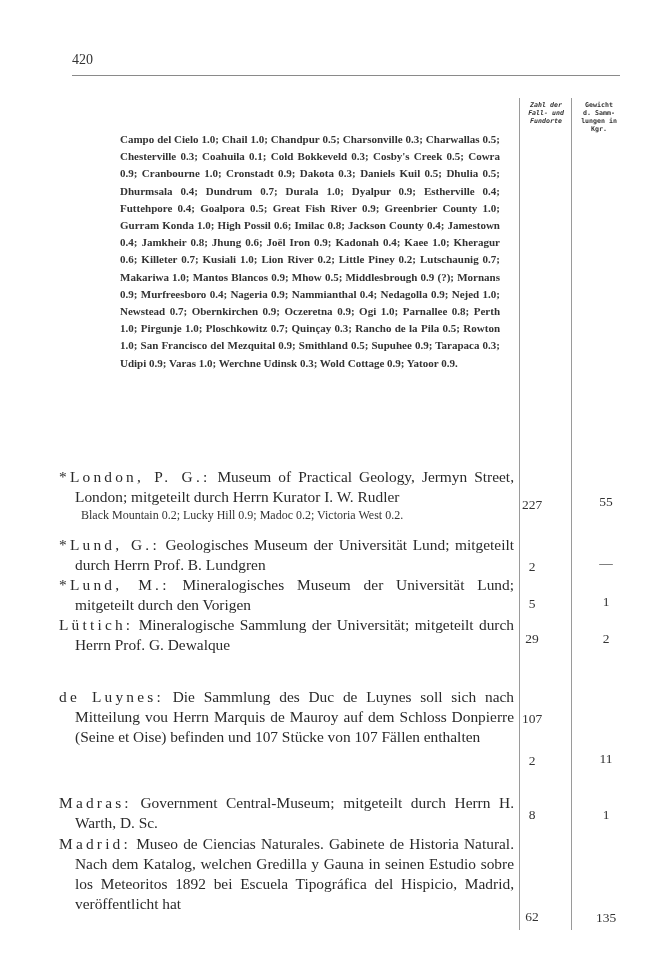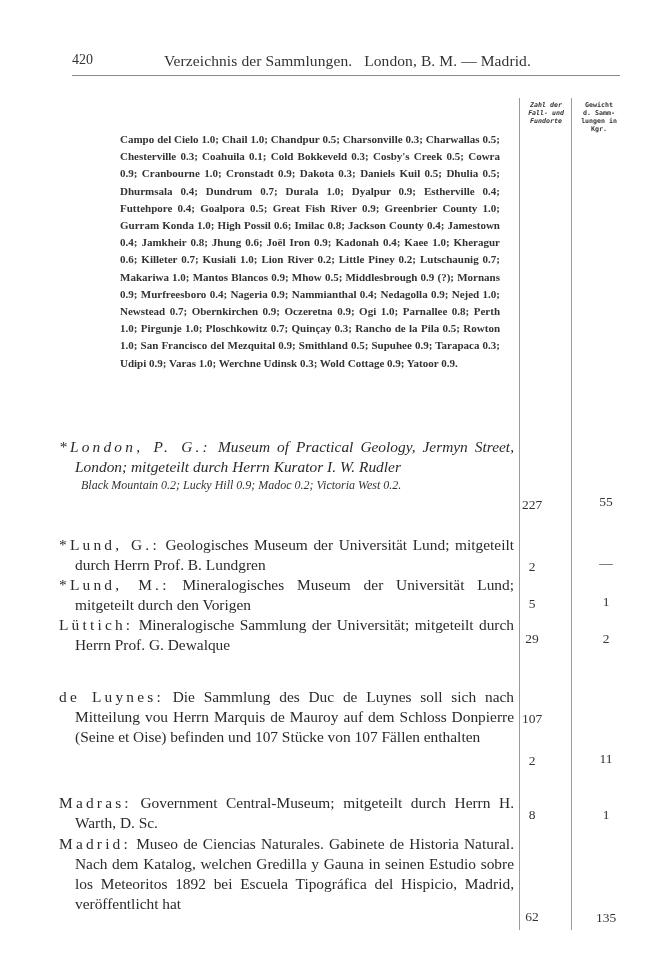--- a/index.html
+++ b/index.html
@@ -43,42 +43,41 @@
   }
   .num { position: absolute; font-size: 13.5px; color: #333; text-align: center; width: 40px; }
   .num.c1 { left: 512px; }
   .num.c2 { left: 586px; }
 </style>
 </head>
 <body>
 
 <div class="header">
   <span class="page-num">420</span>
-  <span class="running-title" style="white-space:pre">Verzeichnis der Sammlungen.   London, B. M. — Madrid.</span>
 </div>
 <div class="header-rule"></div>
 
 <div class="col-rule" style="left:519px; top:98px; height:832px;"></div>
 <div class="col-rule" style="left:571px; top:98px; height:832px;"></div>
 
 <div class="col-head" style="left:521px; width:50px;font-style:italic;">
   <div>Zahl der</div>
   <div>Fall- und</div>
   <div>Fundorte</div>
 </div>
 <div class="col-head" style="left:573px; width:52px;">
   <div>Gewicht</div>
   <div>d. Samm-</div>
   <div>lungen in</div>
   <div>Kgr.</div>
 </div>
 
 <div class="small-block" style="top:131px;">Campo del Cielo 1.0; Chail 1.0; Chandpur 0.5; Charsonville 0.3; Charwallas 0.5; Chesterville 0.3; Coahuila 0.1; Cold Bokkeveld 0.3; Cosby's Creek 0.5; Cowra 0.9; Cranbourne 1.0; Cronstadt 0.9; Dakota 0.3; Daniels Kuil 0.5; Dhulia 0.5; Dhurmsala 0.4; Dundrum 0.7; Durala 1.0; Dyalpur 0.9; Estherville 0.4; Futtehpore 0.4; Goalpora 0.5; Great Fish River 0.9; Greenbrier County 1.0; Gurram Konda 1.0; High Possil 0.6; Imilac 0.8; Jackson County 0.4; Jamestown 0.4; Jamkheir 0.8; Jhung 0.6; Joël Iron 0.9; Kadonah 0.4; Kaee 1.0; Kheragur 0.6; Killeter 0.7; Kusiali 1.0; Lion River 0.2; Little Piney 0.2; Lutschaunig 0.7; Makariwa 1.0; Mantos Blancos 0.9; Mhow 0.5; Middlesbrough 0.9 (?); Mornans 0.9; Murfreesboro 0.4; Nageria 0.9; Nammianthal 0.4; Nedagolla 0.9; Nejed 1.0; Newstead 0.7; Obernkirchen 0.9; Oczeretna 0.9; Ogi 1.0; Parnallee 0.8; Perth 1.0; Pirgunje 1.0; Ploschkowitz 0.7; Quinçay 0.3; Rancho de la Pila 0.5; Rowton 1.0; San Francisco del Mezquital 0.9; Smithland 0.5; Supuhee 0.9; Tarapaca 0.3; Udipi 0.9; Varas 1.0; Werchne Udinsk 0.3; Wold Cottage 0.9; Yatoor 0.9.</div>
 
-<div class="entry" style="top:437px;font-style:italic;">
+<div class="entry" style="top:467px;">
   <span class="line"><span class="spaced">*London, P. G.:</span> <span>Museum of Practical Geology, Jermyn Street, London; mitgeteilt durch Herrn Kurator I. W. Rudler</span></span>
   <span class="subnote">Black Mountain 0.2; Lucky Hill 0.9; Madoc 0.2; Victoria West 0.2.</span>
 </div>
 <div class="num c1" style="top:497px;">227</div>
 <div class="num c2" style="top:494px;">55</div>
 
 <div class="entry" style="top:535px;">
   <span class="line"><span class="spaced">*Lund, G.:</span> <span>Geologisches Museum der Universität Lund; mitgeteilt durch Herrn Prof. B. Lundgren</span></span>
 </div>
 <div class="num c1" style="top:559px;">2</div>

